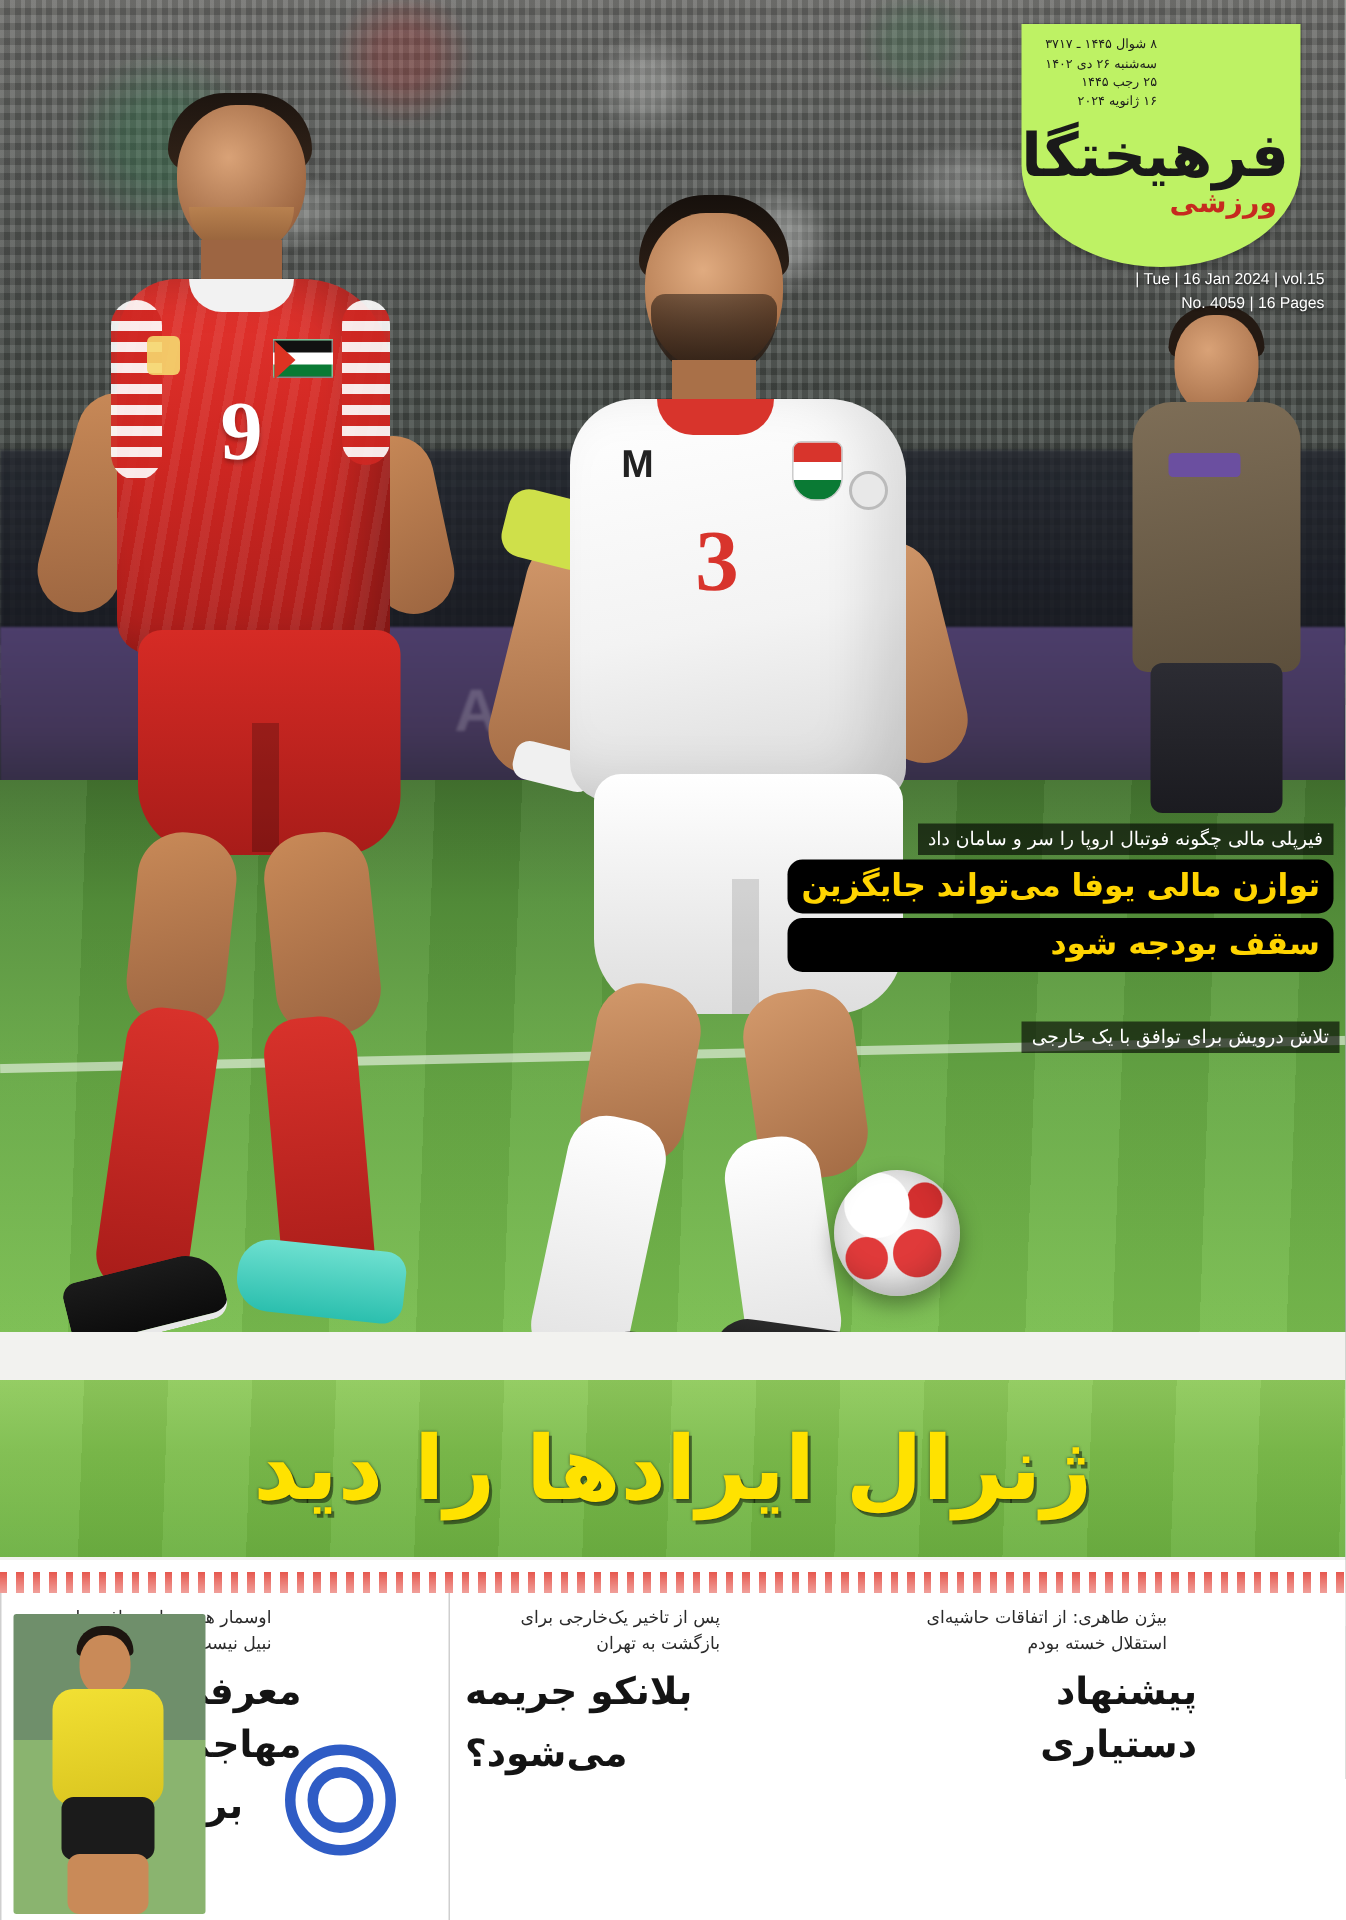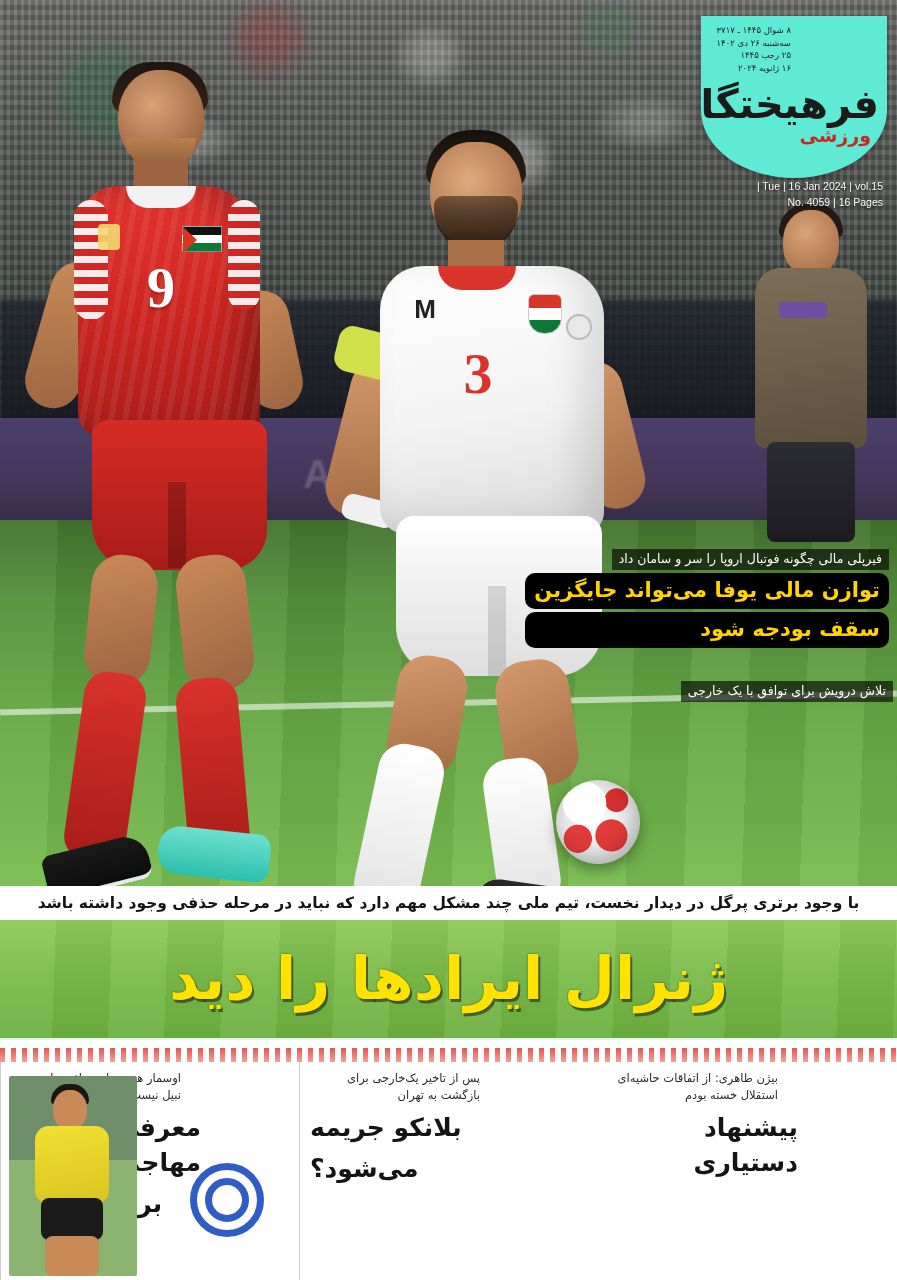--- a/index.html
+++ b/index.html
@@ -402,22 +402,22 @@
   #thumb1 { left: 8px; bottom: 4px; width: 128px; height: 200px;
     background: linear-gradient(180deg,#6f8f6b 0 42%, #8ab46f 42% 100%); }
   #thumb1 .t-head{position:absolute;left:44px;top:14px;width:34px;height:40px;border-radius:46%;background:#c98a58;}
   #thumb1 .t-hair{position:absolute;left:42px;top:8px;width:38px;height:20px;border-radius:20px 20px 4px 4px;background:#1d1510;}
   #thumb1 .t-shirt{position:absolute;left:26px;top:50px;width:74px;height:78px;border-radius:14px;background:linear-gradient(170deg,#f2e033,#d9c41f);}
   #thumb1 .t-shorts{position:absolute;left:32px;top:122px;width:62px;height:42px;background:#1b1b1b;border-radius:8px;}
   #thumb1 .t-legs{position:absolute;left:36px;top:160px;width:54px;height:40px;background:#c98a58;border-radius:8px;}
 
   
   .masthead {
-    position: absolute; right: 10px; top: 16px; width: 186px; height: 162px;
-    background: #5eead4;
+    position: absolute; right: 30px; top: 16px; width: 186px; height: 162px;
+    background: #bef264;
     border-radius: 0 0 96px 96px / 0 0 70px 70px;
     box-shadow: 0 2px 6px rgba(0,0,0,.3);
     overflow: hidden;
   }
   .mh-dates {
     position: absolute; right: 96px; top: 8px; width: 84px;
     text-align: right; direction: rtl;
     font-size: 8.5px; line-height: 12.5px; color: #1c1c1c;
   }
   .mh-logo {
@@ -553,23 +553,20 @@
     </div>
     <div class="mh-logo">فرهیختگان</div>
     <div class="mh-sport">ورزشی</div>
   </div>
 
   <div class="issue-line">
     <div>| Tue | 16 Jan 2024 | vol.15</div>
     <div>No. 4059 | 16 Pages</div>
   </div>
 
-  <div class="ribbon">
-    <span>با وجود برتری پرگل در دیدار نخست، تیم ملی چند مشکل مهم دارد که نباید در مرحله حذفی وجود داشته باشد</span>
-  </div>
 
   <div class="main-title-wrap">
     <div class="main-title">ژنرال ایرادها را دید</div>
   </div>
 
   <div class="dots-rule"></div>
 
   <div class="bottom">
 
     <div class="bcol">

